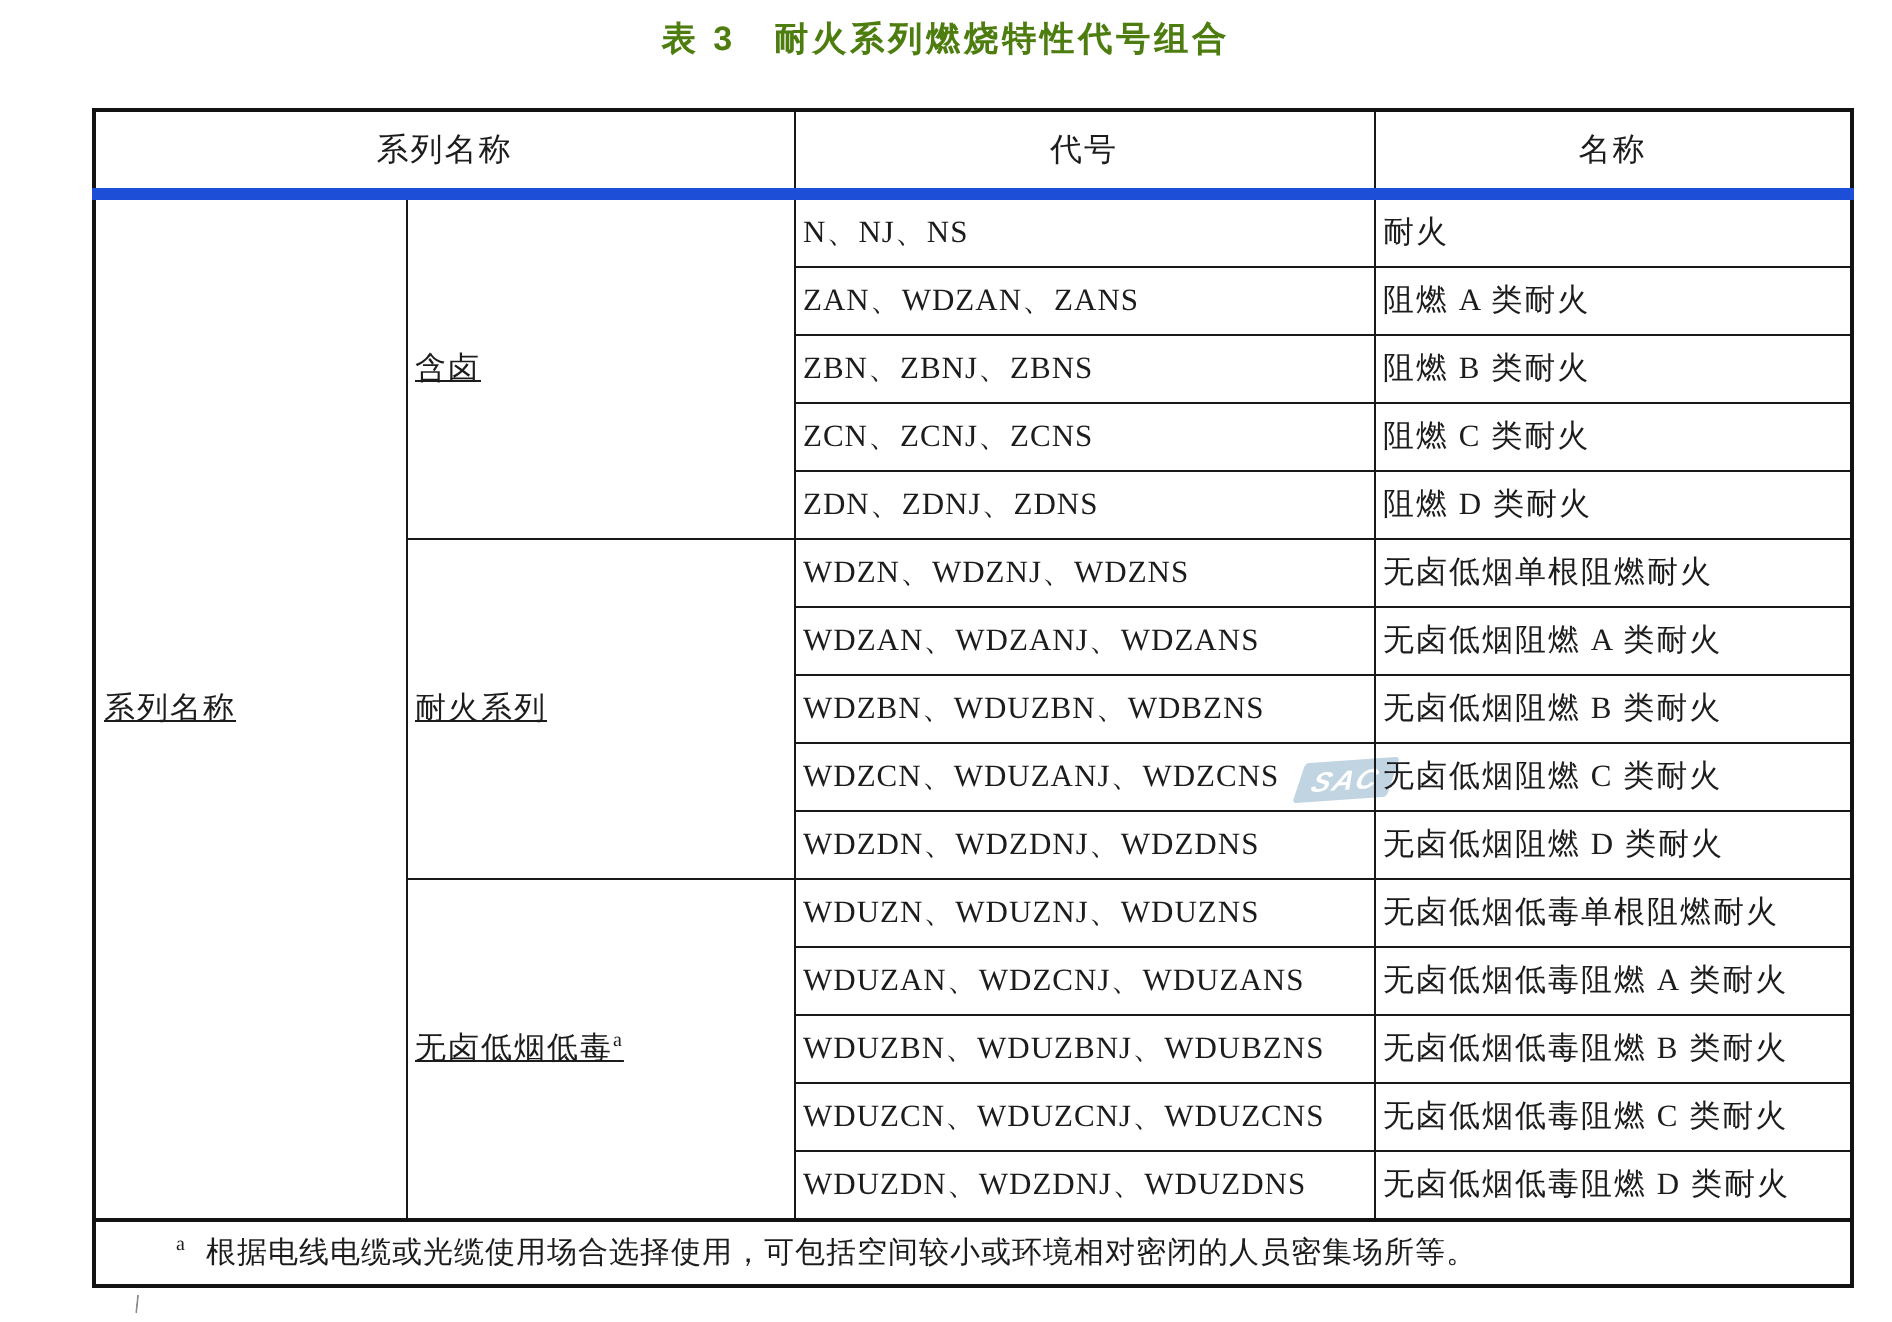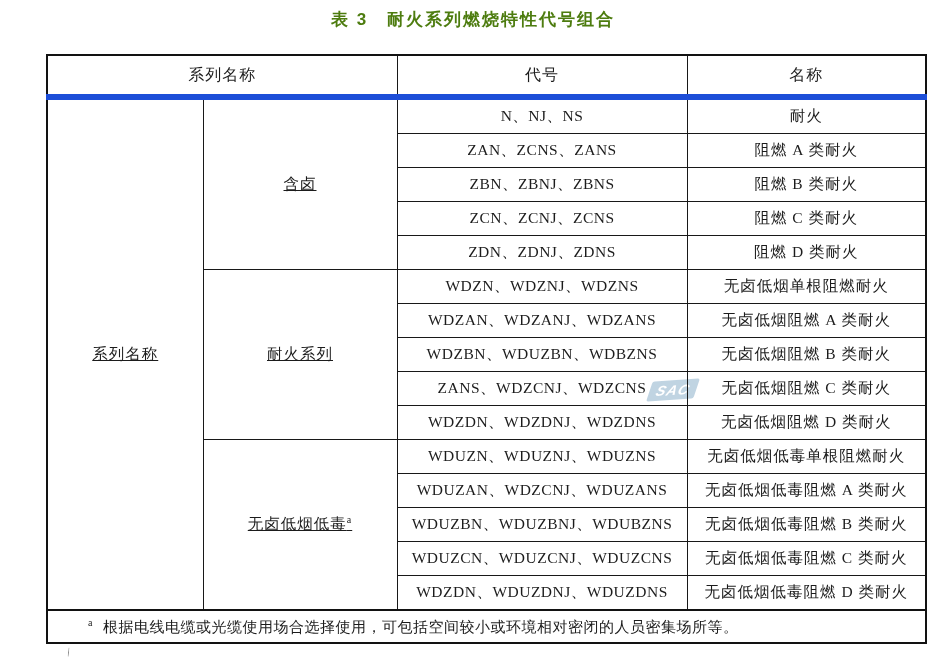--- a/index.html
+++ b/index.html
@@ -69,21 +69,20 @@
   table.spec-table thead th {
     border-bottom: 6px solid #1d4ed8;
     height: 36px;
     font-weight: normal;
     font-size: 16px;
     text-align: center;
     letter-spacing: 1px;
   }
   table.spec-table tbody td {
     height: 33px;
-    text-align: center;
     font-size: 15.5px;
     padding: 0 4px;
     overflow: hidden;
     white-space: nowrap;
   }
   td.code-col {
     font-family: "Liberation Serif", "DejaVu Serif", serif;
     letter-spacing: 0.5px;
   }
   td.cjk, th.cjk {
@@ -150,21 +149,21 @@
   </thead>
   <tbody>
 
   <tr>
         <td class="cjk series-col" rowspan="15">系列名称</td>
         <td class="cjk group-col" rowspan="5"><span>含卤</span></td>
         <td class="code-col">N、NJ、NS</td>
         <td class="cjk name-col">耐火</td>
       </tr>
       <tr>
-        <td class="code-col">ZAN、ZCNS、ZANS</td>
+        <td class="code-col">ZAN、WDZAN、ZANS</td>
         <td class="cjk name-col">阻燃 A 类耐火</td>
       </tr>
       <tr>
         <td class="code-col">ZBN、ZBNJ、ZBNS</td>
         <td class="cjk name-col">阻燃 B 类耐火</td>
       </tr>
       <tr>
         <td class="code-col">ZCN、ZCNJ、ZCNS</td>
         <td class="cjk name-col">阻燃 C 类耐火</td>
       </tr>
@@ -179,21 +178,21 @@
       </tr>
       <tr>
         <td class="code-col">WDZAN、WDZANJ、WDZANS</td>
         <td class="cjk name-col">无卤低烟阻燃 A 类耐火</td>
       </tr>
       <tr>
         <td class="code-col">WDZBN、WDUZBN、WDBZNS</td>
         <td class="cjk name-col">无卤低烟阻燃 B 类耐火</td>
       </tr>
       <tr>
-        <td class="code-col">ZANS、WDZCNJ、WDZCNS</td>
+        <td class="code-col">WDZCN、WDUZANJ、WDZCNS</td>
         <td class="cjk name-col">无卤低烟阻燃 C 类耐火</td>
       </tr>
       <tr>
         <td class="code-col">WDZDN、WDZDNJ、WDZDNS</td>
         <td class="cjk name-col">无卤低烟阻燃 D 类耐火</td>
       </tr>
       <tr>
         <td class="cjk group-col" rowspan="5"><span>无卤低烟低毒</span><sup class="marker">a</sup></td>
         <td class="code-col">WDUZN、WDUZNJ、WDUZNS</td>
         <td class="cjk name-col">无卤低烟低毒单根阻燃耐火</td>
@@ -204,21 +203,21 @@
       </tr>
       <tr>
         <td class="code-col">WDUZBN、WDUZBNJ、WDUBZNS</td>
         <td class="cjk name-col">无卤低烟低毒阻燃 B 类耐火</td>
       </tr>
       <tr>
         <td class="code-col">WDUZCN、WDUZCNJ、WDUZCNS</td>
         <td class="cjk name-col">无卤低烟低毒阻燃 C 类耐火</td>
       </tr>
       <tr>
-        <td class="code-col">WDZDN、WDUZDNJ、WDUZDNS</td>
+        <td class="code-col">WDUZDN、WDZDNJ、WDUZDNS</td>
         <td class="cjk name-col">无卤低烟低毒阻燃 D 类耐火</td>
       </tr>
     </tbody>
   <tfoot>
     <tr>
       <td colspan="4">
         <span class="footnote-marker">a</span><span>根据电线电缆或光缆使用场合选择使用，可包括空间较小或环境相对密闭的人员密集场所等。</span>
       </td>
     </tr>
   </tfoot>

